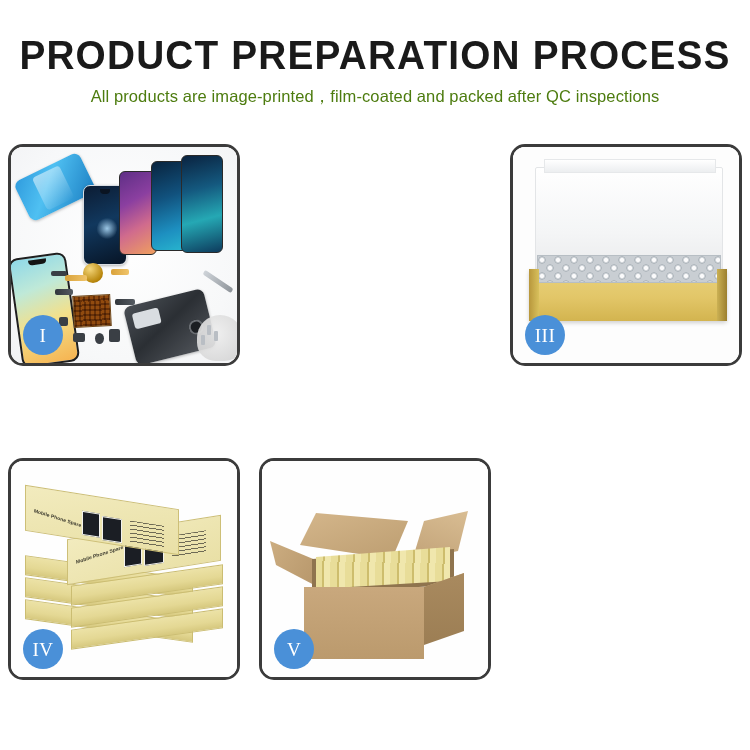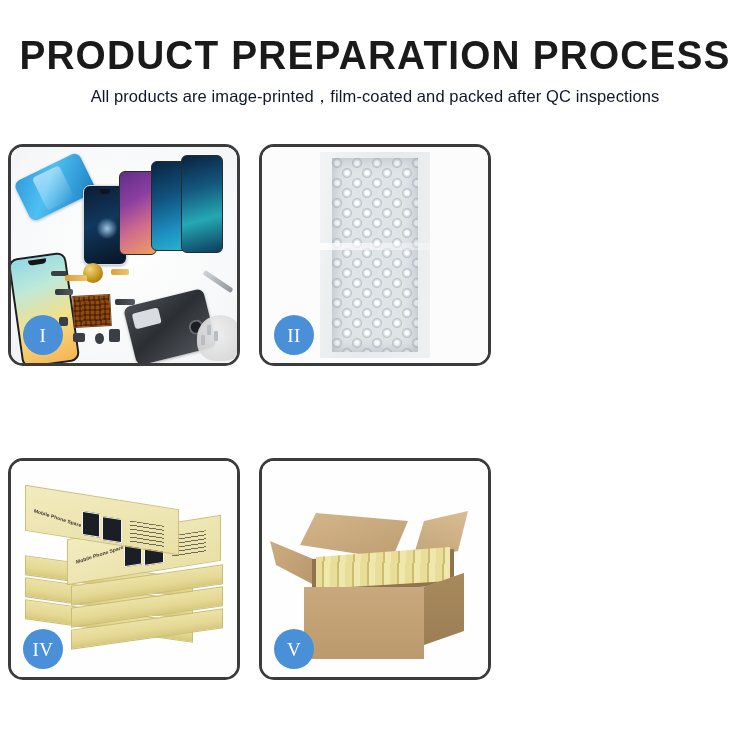--- a/index.html
+++ b/index.html
@@ -17,21 +17,21 @@
     margin:0;padding-top:33px;
     font-size:40px;line-height:44px;
     font-weight:700;letter-spacing:1.2px;
     color:#1a1a1a;
     transform:scaleX(.97);
     white-space:nowrap;
   }
   .subtitle{
     margin:0;padding-top:9px;
     font-size:16.5px;line-height:20px;
-    font-weight:400;color:#0f172a;
+    font-weight:400;color:#4d7c0f;
     letter-spacing:.1px;white-space:nowrap;
   }
 
   
   .grid{position:absolute;left:8px;top:144px;width:734px;height:540px;}
   .panel{
     position:absolute;
     width:232px;height:222px;
     border:3px solid #3b3b3b;
     border-radius:15px;
@@ -359,30 +359,33 @@
           <div class="dot" style="left:98px;top:182px;width:11px;height:13px;"></div>
           <div class="dot" style="left:34px;top:186px;width:9px;height:14px;background:#cfd4d9;"></div>
           <div class="scr" style="left:196px;top:178px;"></div>
           <div class="scr" style="left:203px;top:184px;"></div>
           <div class="scr" style="left:190px;top:188px;"></div>
         </div>
       </div>
       <div class="badge">I</div>
     </div>
 
-    <div class="panel c1">
+
+    <div class="panel c2">
       <div class="clip">
-        <div class="p2-bg"></div>
-        <div class="wrapsheet">
-          <div class="bubbles"></div>
+        <div class="p3-bg"></div>
+        <div class="lid"></div>
+        <div class="tray">
+          <div class="tray-in"></div>
+          <div class="tray-lipL"></div>
+          <div class="tray-lipR"></div>
         </div>
       </div>
-      <div class="badge">II</div>
+      <div class="badge">III</div>
     </div>
-
 
     <div class="panel c0 r1">
       <div class="clip">
         <div class="p4-bg"></div>
 
         <div class="stackbox" style="left:14px;top:150px;width:166px;height:18px;transform:skewY(8deg);"></div>
         <div class="stackbox" style="left:14px;top:128px;width:166px;height:18px;transform:skewY(8deg);"></div>
         <div class="stackbox" style="left:14px;top:106px;width:166px;height:18px;transform:skewY(8deg);"></div>
         <div class="stackbox" style="left:60px;top:158px;width:150px;height:18px;transform:skewY(-8deg);"></div>
         <div class="stackbox" style="left:60px;top:136px;width:150px;height:18px;transform:skewY(-8deg);"></div>

